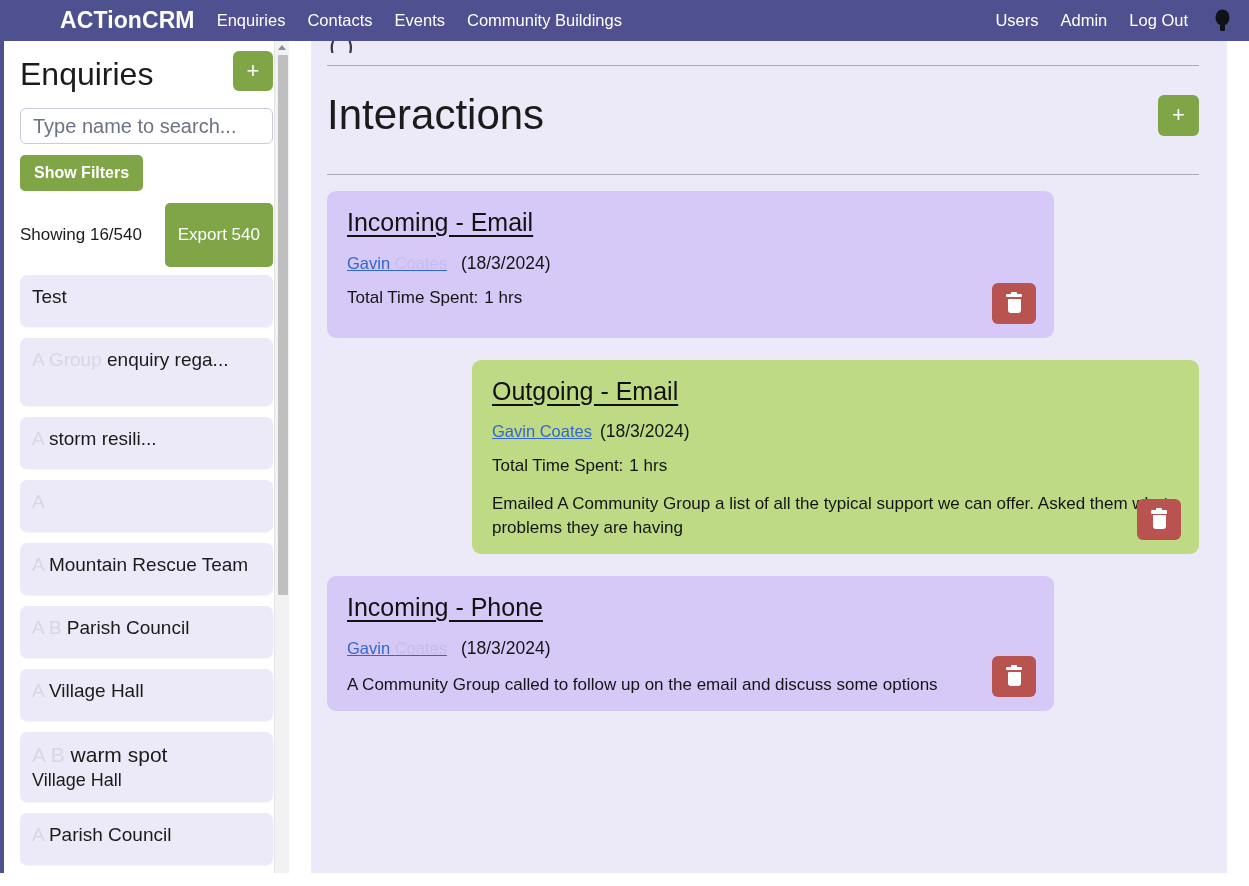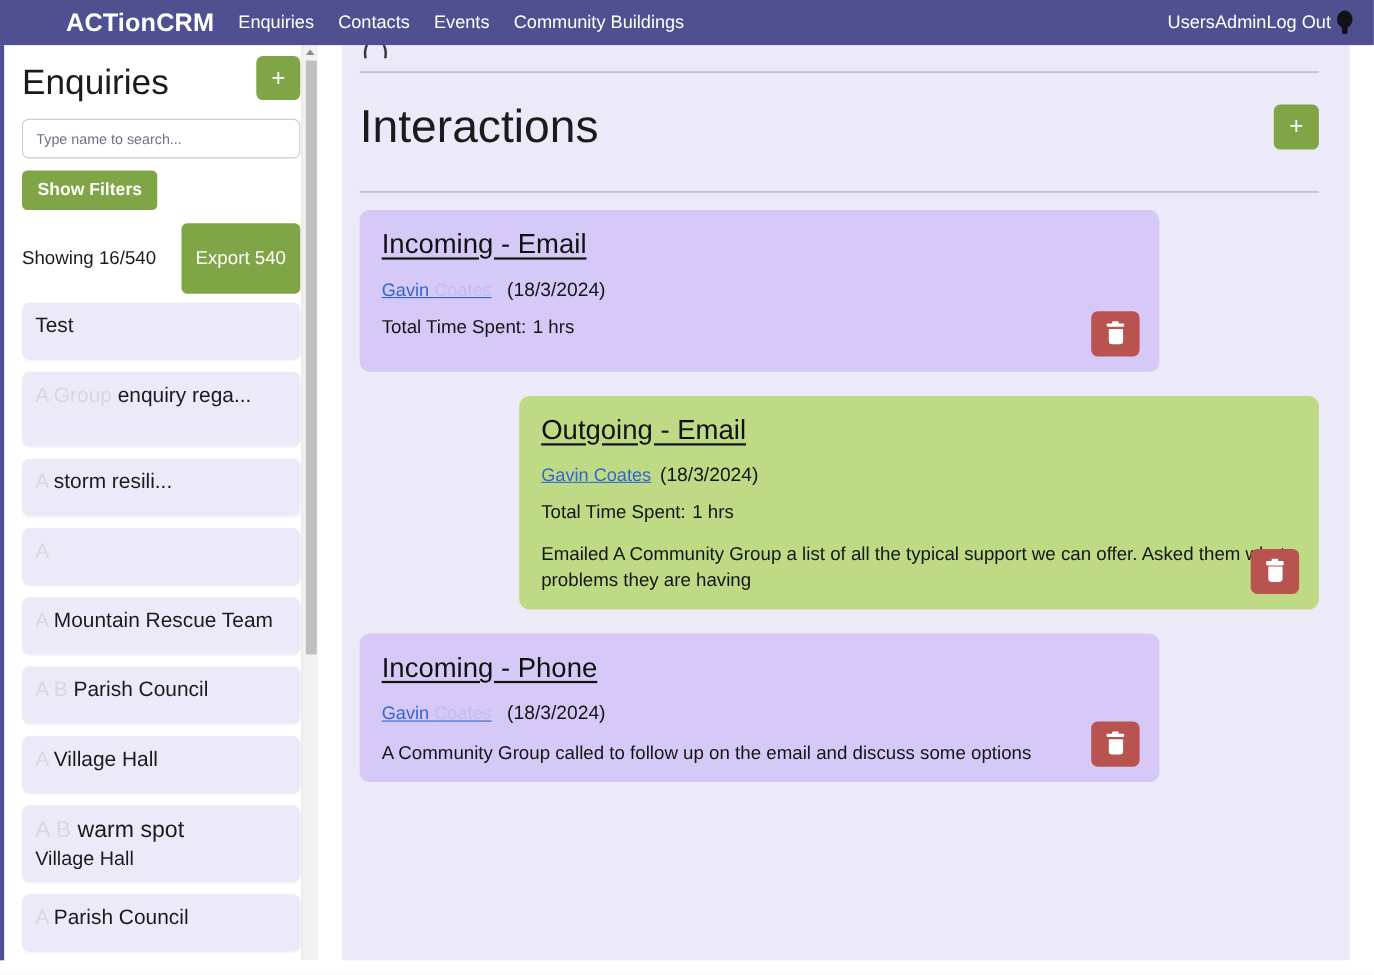--- a/index.html
+++ b/index.html
@@ -31,21 +31,21 @@
     white-space: nowrap;
     text-decoration: none;
   }
   .nav-links { display: flex; align-items: center; gap: 22px; }
   .nav-link {
     color: #ffffff;
     font-size: 16.5px;
     text-decoration: none;
     white-space: nowrap;
   }
-  .nav-right { margin-left: auto; display: flex; align-items: center; }
+  .nav-right { margin-left: auto; display: flex; align-items: center; gap: 22px; }
   .bulb-icon { display: flex; align-items: center; margin-left: 4px; }
 
   
   .shell {
     display: flex;
     height: 832px;
     background: #ffffff;
     position: relative;
   }
   .left-rail {
@@ -90,21 +90,21 @@
     font-size: 22px;
     line-height: 1;
     display: flex; align-items: center; justify-content: center;
   }
   .search-input {
     width: 100%;
     height: 36px;
     border: 1px solid #ccc9dd;
     border-radius: 6px;
     padding: 0 12px;
-    font-size: 13px;
+    font-size: 20px;
     color: #333;
     font-family: inherit;
     background: #fff;
     outline: none;
   }
   .search-input::placeholder { color: #6d7284; }
   .btn-filters {
     margin-top: 11px;
     padding: 9px 14px;
     font-size: 16px;

